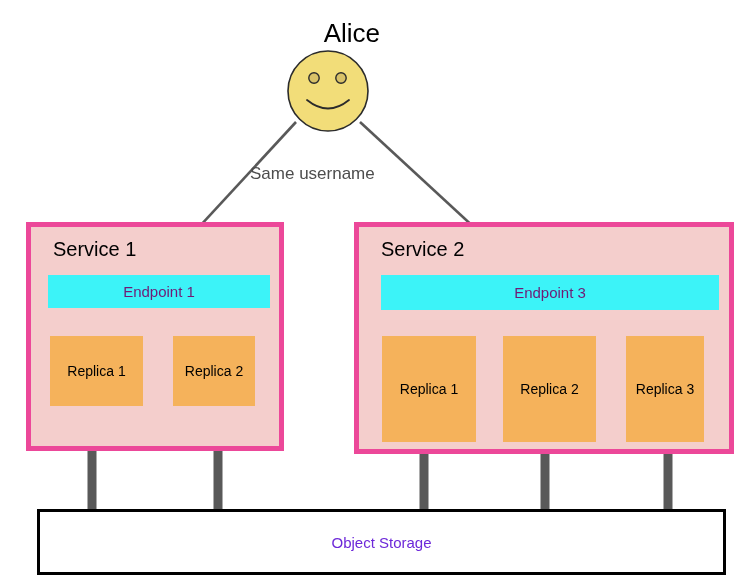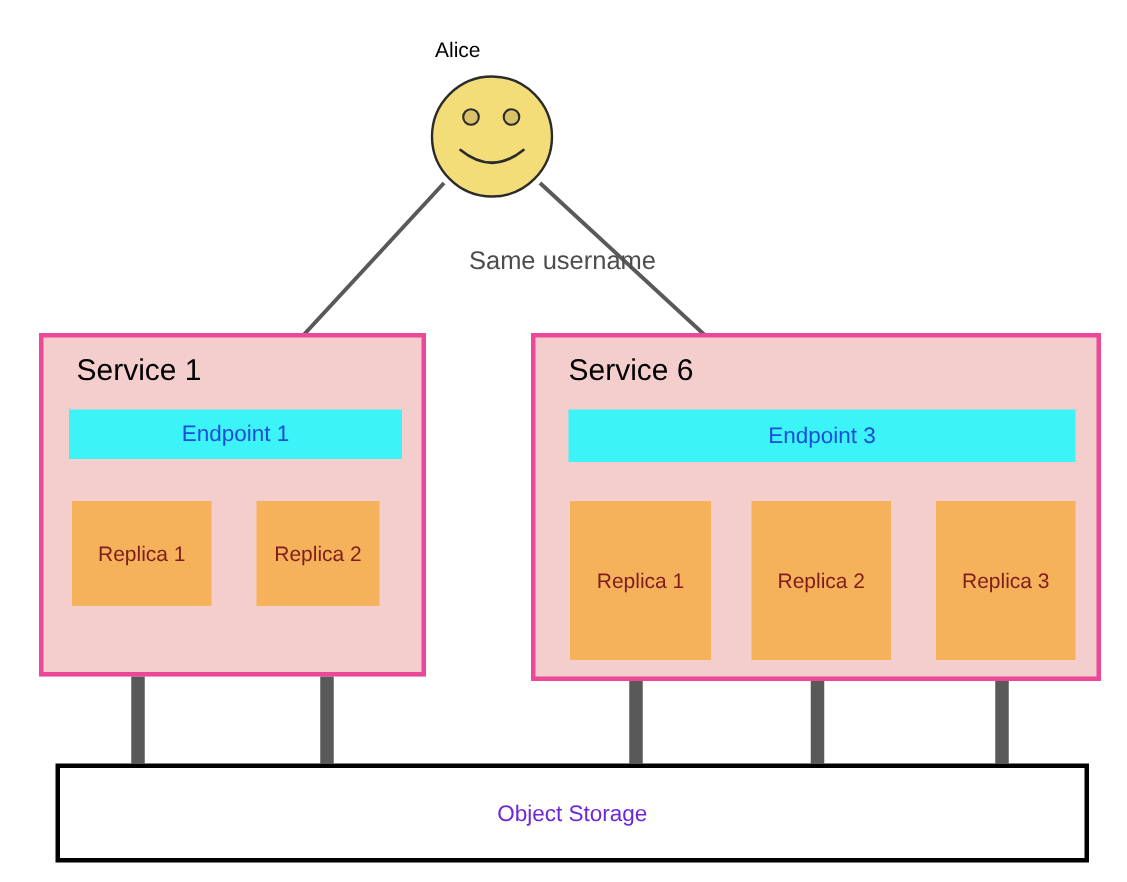--- a/index.html
+++ b/index.html
@@ -24,86 +24,85 @@
     width: 751px;
     height: 588px;
   }
   .abs { position: absolute; }
 
   
   .alice-label {
     left: 290px;
     top: 20px;
     width: 90px;
-    text-align: left;
-    font-size: 14px;
+    text-align: right;
+    font-size: 26px;
     color: #000000;
     line-height: 26px;
   }
 
   
   .link-caption {
     left: 250px;
     top: 162px;
     width: 250px;
-    text-align: center;
     font-size: 17px;
     color: #4d4d4d;
     line-height: 23px;
   }
 
   
   .service-box {
     background: #f4cecc;
-    border: 3px solid #ec4899;
+    border: 5px solid #ec4899;
     box-sizing: border-box;
   }
   #service-1 { left: 26px; top: 222px; width: 258px; height: 229px; }
   #service-2 { left: 354px; top: 222px; width: 380px; height: 232px; }
 
   .service-title {
     position: absolute;
     left: 22px;
     top: 9px;
     font-size: 20px;
     color: #000000;
     line-height: 26px;
     white-space: nowrap;
   }
 
   
   .endpoint {
     position: absolute;
     background: #3cf3f8;
-    color: #1d4ed8;
+    color: #701a75;
     font-size: 15px;
     display: flex;
     align-items: center;
     justify-content: center;
     box-sizing: border-box;
   }
   #endpoint-1 { left: 17px; top: 48px; width: 222px; height: 33px; }
   #endpoint-2 { left: 22px; top: 48px; width: 338px; height: 35px; }
 
   
   .replica {
     position: absolute;
     background: #f5b25b;
-    color: #7f1d1d;
+    color: #000000;
     font-size: 14px;
     display: flex;
     align-items: center;
     justify-content: center;
     box-sizing: border-box;
   }
   #s1-replica-1 { left: 19px; top: 109px; width: 93px; height: 70px; }
   #s1-replica-2 { left: 142px; top: 109px; width: 82px; height: 70px; }
   #s2-replica-1 { left: 23px; top: 109px; width: 94px; height: 106px; }
   #s2-replica-2 { left: 144px; top: 109px; width: 93px; height: 106px; }
-  #s2-replica-3 { left: 267px; top: 109px; width: 93px; height: 106px; }
+  #s2-replica-3 { left: 267px; top: 109px; width: 78px; height: 106px; }
 
   
   #object-storage {
     left: 37px;
     top: 509px;
     width: 689px;
     height: 66px;
     background: #ffffff;
     border: 3px solid #000000;
     box-sizing: border-box;
@@ -161,21 +160,21 @@
   </div>
 
   <div class="abs service-box" id="service-1">
     <div class="service-title">Service 1</div>
     <div class="endpoint" id="endpoint-1">Endpoint 1</div>
     <div class="replica" id="s1-replica-1">Replica 1</div>
     <div class="replica" id="s1-replica-2">Replica 2</div>
   </div>
 
   <div class="abs service-box" id="service-2">
-    <div class="service-title">Service 6</div>
+    <div class="service-title">Service 2</div>
     <div class="endpoint" id="endpoint-2">Endpoint 3</div>
     <div class="replica" id="s2-replica-1">Replica 1</div>
     <div class="replica" id="s2-replica-2">Replica 2</div>
     <div class="replica" id="s2-replica-3">Replica 3</div>
   </div>
 
   <div class="abs" id="object-storage">Object Storage</div>
 
 </div>
 

